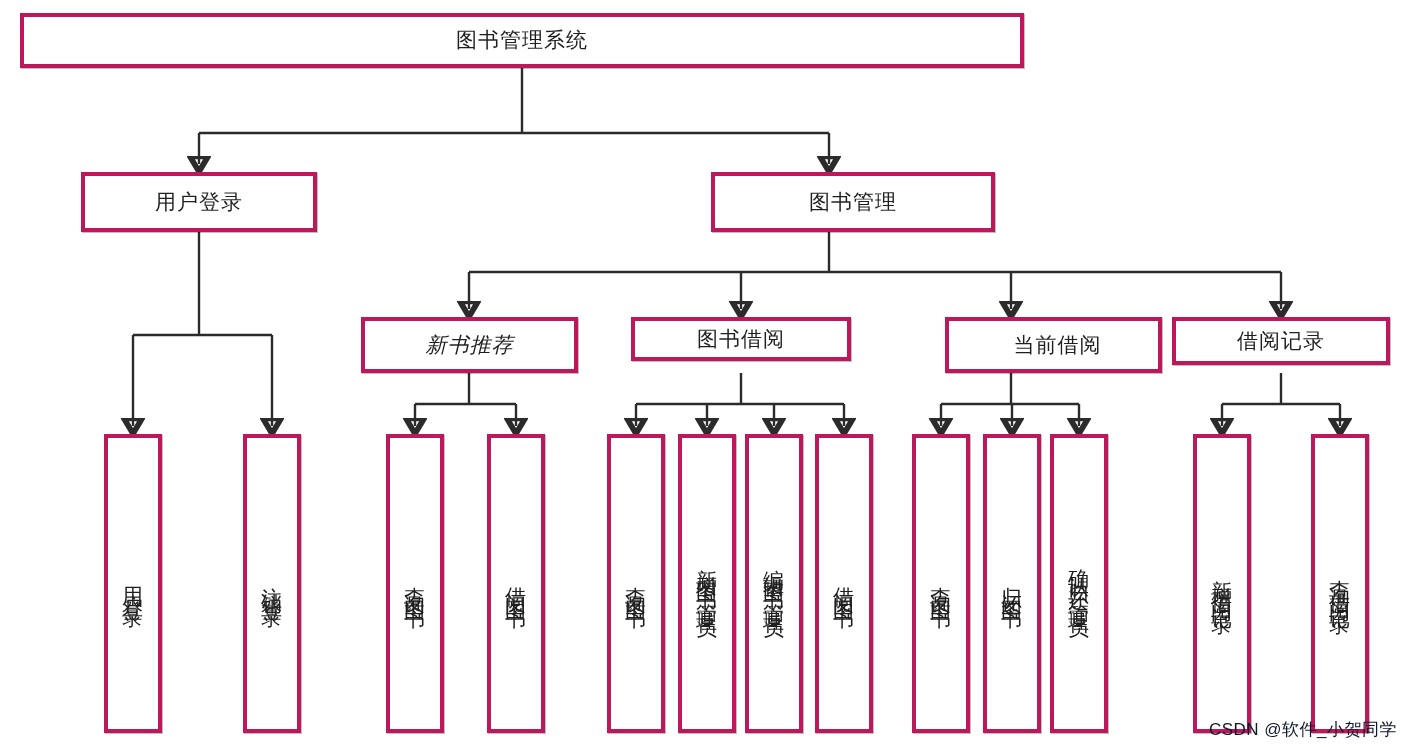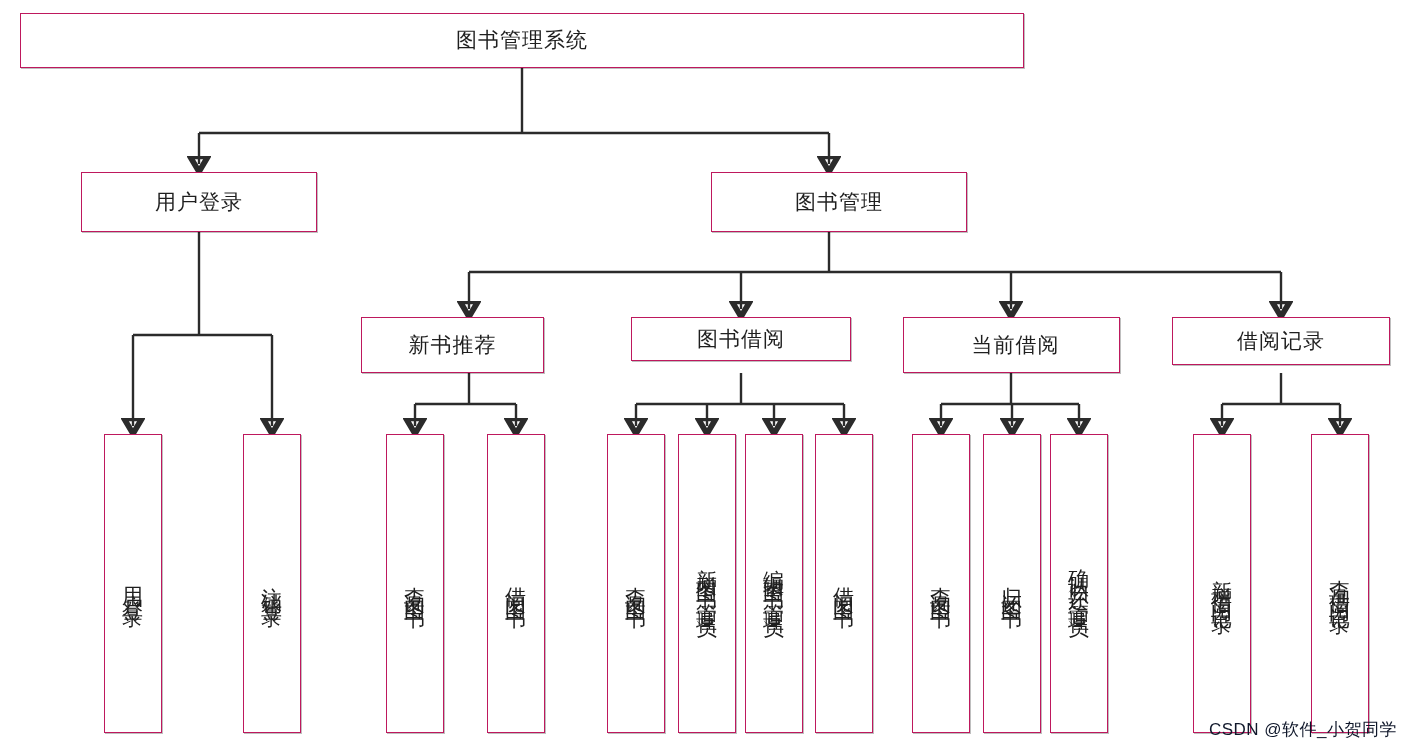--- a/index.html
+++ b/index.html
@@ -19,21 +19,21 @@
     position: absolute;
     left: 0;
     top: 0;
     width: 1405px;
     height: 747px;
   }
   .node {
     position: absolute;
     box-sizing: border-box;
     background: #ffffff;
-    border: 1px solid #be185d;
+    border: 4px solid #be185d;
     display: flex;
     align-items: center;
     justify-content: center;
     box-shadow: 1px 1px 0 rgba(0,0,0,0.25);
   }
   .node-label {
     font-size: 21px;
     line-height: 1.15;
     letter-spacing: 1px;
     color: #1f1f1f;
@@ -125,31 +125,31 @@
     <path d="M1340,404 L1340,426" marker-end="url(#arrowhead)"></path>
   </svg>
 
   <div class="node" id="node-root" style="left: 20px; top: 13px; width: 1004px; height: 55px;">
     <span class="node-label">图书管理系统</span>
   </div>
 
   <div class="node" id="node-user-login" style="left: 81px; top: 172px; width: 236px; height: 60px;">
     <span class="node-label">用户登录</span>
   </div>
-  <div class="node" id="node-book-management" style="left: 711px; top: 172px; width: 256px; height: 60px;">
+  <div class="node" id="node-book-management" style="left: 711px; top: 172px; width: 284px; height: 60px;">
     <span class="node-label">图书管理</span>
   </div>
 
-  <div class="node" id="node-new-book-recommend" style="left: 361px; top: 317px; width: 183px; height: 56px;">
+  <div class="node" id="node-new-book-recommend" style="left: 361px; top: 317px; width: 217px; height: 56px; font-style: italic;">
     <span class="node-label">新书推荐</span>
   </div>
   <div class="node" id="node-book-borrow" style="left: 631px; top: 317px; width: 220px; height: 44px;">
     <span class="node-label">图书借阅</span>
   </div>
-  <div class="node" id="node-current-borrow" style="left: 903px; top: 317px; width: 217px; height: 56px; padding-left: 8px;">
+  <div class="node" id="node-current-borrow" style="left: 945px; top: 317px; width: 217px; height: 56px; padding-left: 8px;">
     <span class="node-label">当前借阅</span>
   </div>
   <div class="node" id="node-borrow-record" style="left: 1172px; top: 317px; width: 218px; height: 48px;">
     <span class="node-label">借阅记录</span>
   </div>
 
   <div class="node vertical" id="node-leaf-0" style="left: 104px; top: 434px; width: 58px; height: 299px;">
     <span class="node-label">用户登录</span>
   </div>
   <div class="node vertical" id="node-leaf-1" style="left: 243px; top: 434px; width: 58px; height: 299px;">

